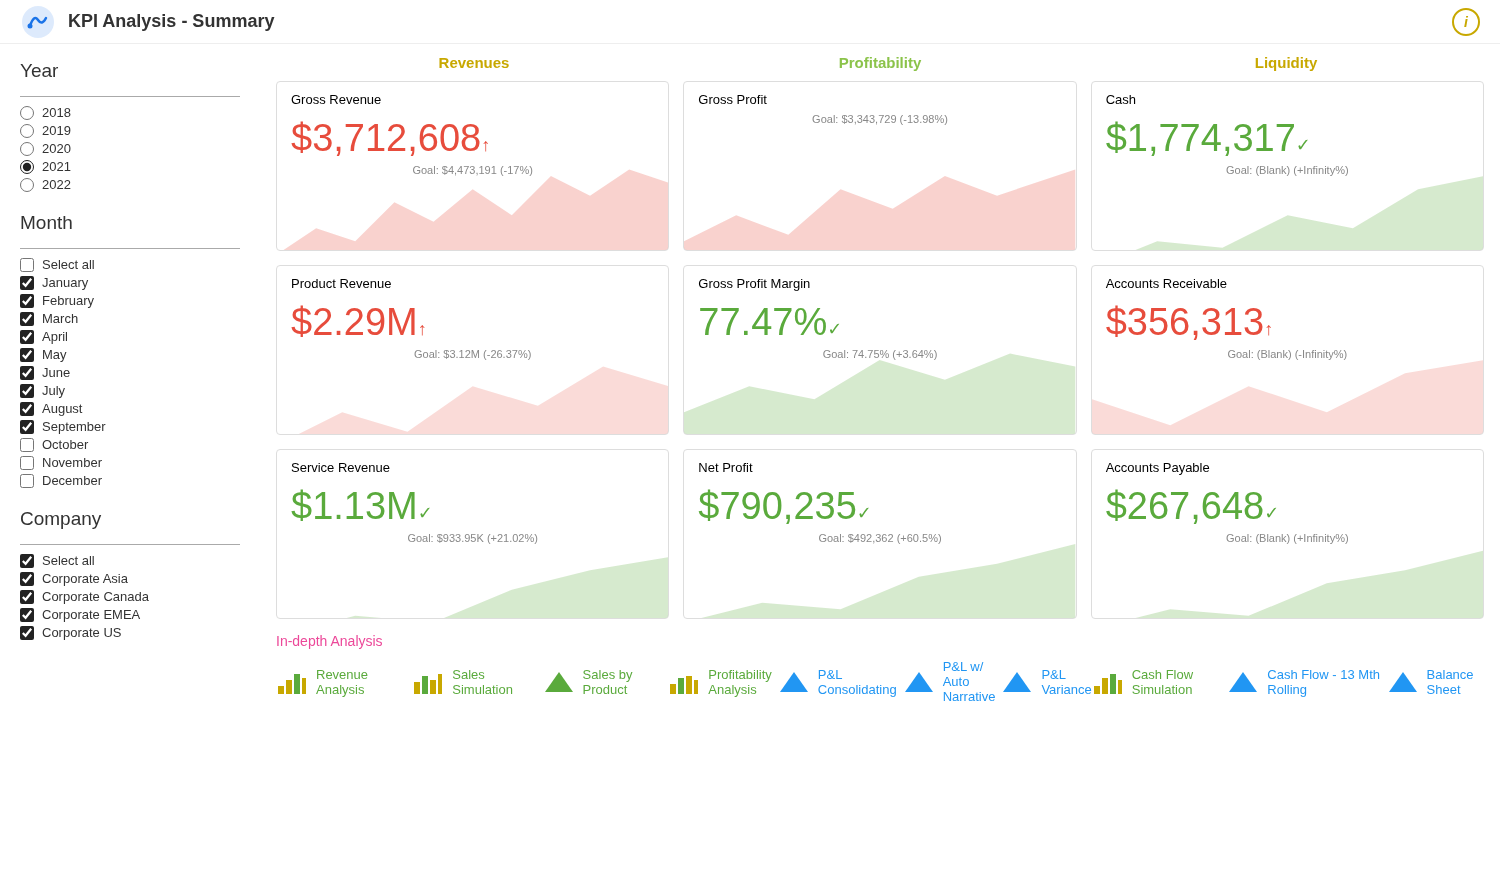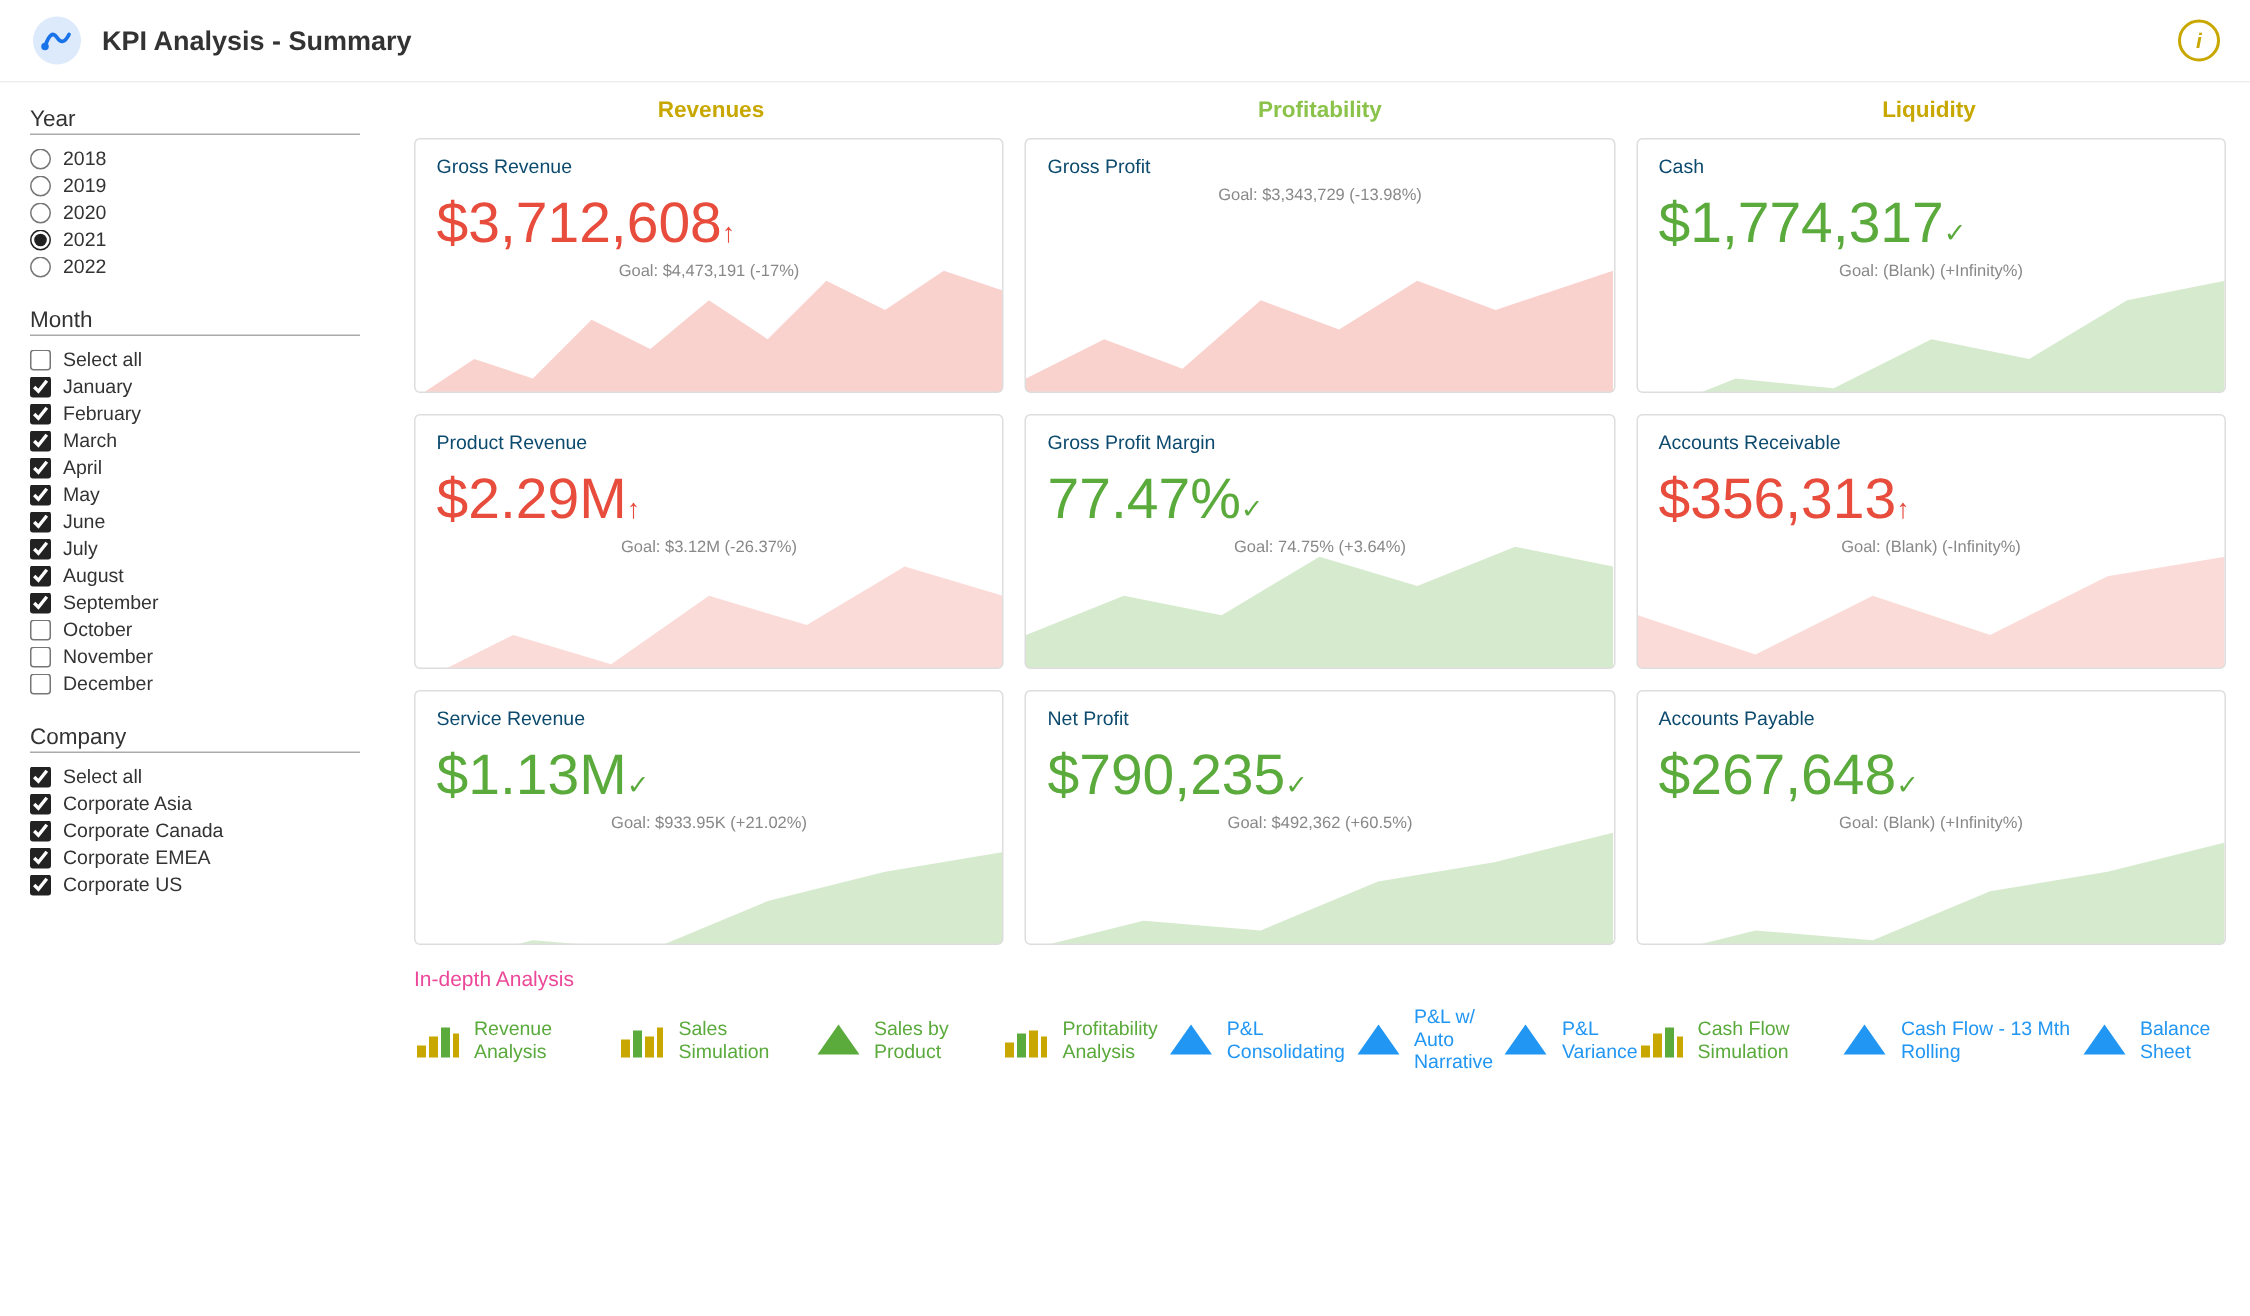--- a/index.html
+++ b/index.html
@@ -1,50 +1,50 @@
 <!DOCTYPE html>
 <html><head>
   <meta charset="utf-8">
   <style>
     * { margin: 0; padding: 0; box-sizing: border-box; }
     body { font-family: 'Segoe UI', Arial, sans-serif; background: #fff; width: 1500px; height: 877px; overflow: hidden; font-size: 13px; color: #333; }
 
     
-    .header { display: flex; align-items: center; padding: 10px 20px; border-bottom: 1px solid #eee; height: 55px; }
+    .header { display: flex; align-items: center; padding: 10px 20px; border-bottom: 1px solid #eee; height: 44px; }
     .logo { display: flex; align-items: center; gap: 8px; }
     .logo-icon { width: 36px; height: 36px; }
     .logo-text { font-size: 18px; font-weight: 600; color: #333; margin-left: 4px; }
     .info-btn { margin-left: auto; width: 28px; height: 28px; border-radius: 50%; border: 2px solid #c8a800; color: #c8a800; display: flex; align-items: center; justify-content: center; font-style: italic; font-weight: bold; font-size: 14px; cursor: pointer; }
 
     
     .main { display: flex; height: calc(877px - 52px); }
 
     
     .sidebar { width: 260px; padding: 16px 20px; flex-shrink: 0; overflow-y: auto; }
     .sidebar-section { margin-bottom: 20px; }
-    .sidebar-label { font-size: 15px; font-weight: 500; color: #333; border-bottom: 1.5px solid #aaa; padding-bottom: 1px; margin-bottom: 8px; }
+    .sidebar-label { font-size: 19px; font-weight: 500; color: #333; border-bottom: 1.5px solid #aaa; padding-bottom: 14px; margin-bottom: 8px; }
     .radio-item, .checkbox-item { display: flex; align-items: center; gap: 8px; margin-bottom: 3px; font-size: 13px; color: #333; }
     .radio-item input[type="radio"], .checkbox-item input[type="checkbox"] { accent-color: #222; width: 14px; height: 14px; cursor: pointer; }
 
     
     .content { flex: 1; padding: 10px 16px; overflow-y: auto; }
 
     
     .section-headers { display: grid; grid-template-columns: 1fr 1fr 1fr; gap: 14px; margin-bottom: 10px; padding: 0 2px; }
     .section-header { text-align: center; font-size: 15px; font-weight: 600; color: #8bc34a; }
     .section-header.profitability { color: #8bc34a; }
     .section-header.revenues { color: #c8a800; }
     .section-header.liquidity { color: #c8a800; }
 
     
     .kpi-grid { display: grid; grid-template-columns: 1fr 1fr 1fr; gap: 14px; margin-bottom: 14px; }
 
     
     .kpi-card { border: 1px solid #ddd; border-radius: 4px; padding: 10px 14px 6px; position: relative; overflow: hidden; height: 170px; display: flex; flex-direction: column; }
-    .kpi-title { font-size: 13px; color: #0c4a6e; margin-bottom: 2px; position: relative; z-index: 2; }
+    .kpi-title { font-size: 13px; color: #000000; margin-bottom: 2px; position: relative; z-index: 2; }
     .kpi-value { font-size: 38px; font-weight: 300; position: relative; z-index: 2; margin-top: 8px; }
     .kpi-value.red { color: #e74c3c; }
     .kpi-value.green { color: #5aaa3c; }
     .kpi-goal { font-size: 11px; color: #888; text-align: center; position: relative; z-index: 2; margin-top: 4px; }
     .kpi-bg { position: absolute; bottom: 0; left: 0; right: 0; height: 100px; z-index: 1; }
 
     
     .indepth { margin-top: 4px; }
     .indepth-title { font-size: 14px; font-weight: 400; color: #ec4899; margin-bottom: 10px; }
     .indepth-grid { display: grid; grid-template-columns: 1fr 1fr 1fr; gap: 0; }

